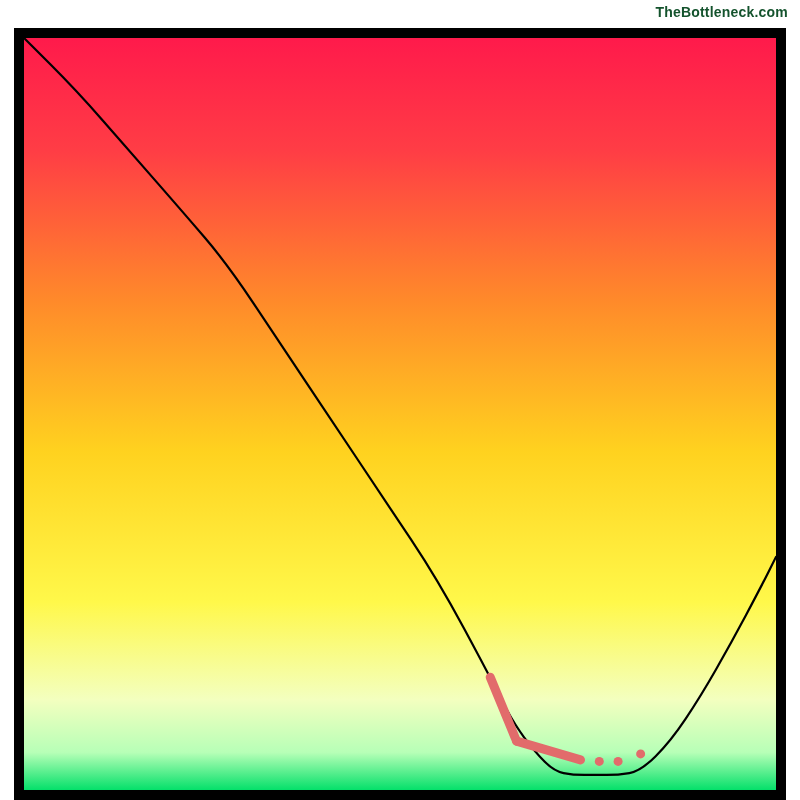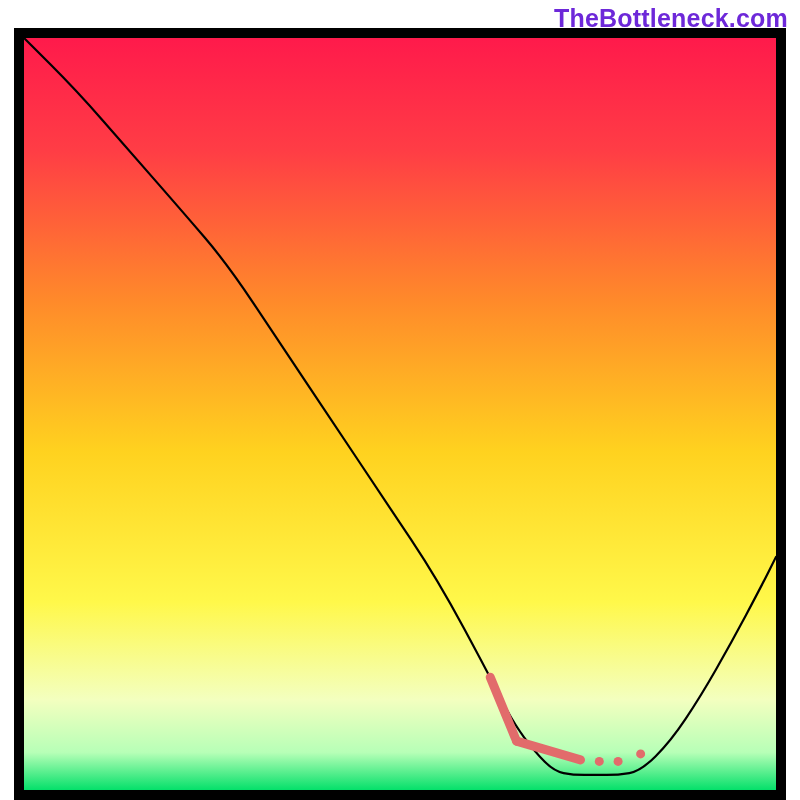--- a/index.html
+++ b/index.html
@@ -25,23 +25,23 @@
     left: 10px;
     top: 10px;
     width: 752px;
     height: 752px;
     overflow: hidden;
   }
   .watermark {
     position: absolute;
     top: 4px;
     right: 12px;
-    font-size: 25px;
+    font-size: 14px;
     font-weight: 600;
-    color: #6d28d9;
+    color: #14532d;
     letter-spacing: 0.2px;
     text-align: center;
   }
   svg {
     display: block;
   }
 </style>
 </head>
 <body>
 

